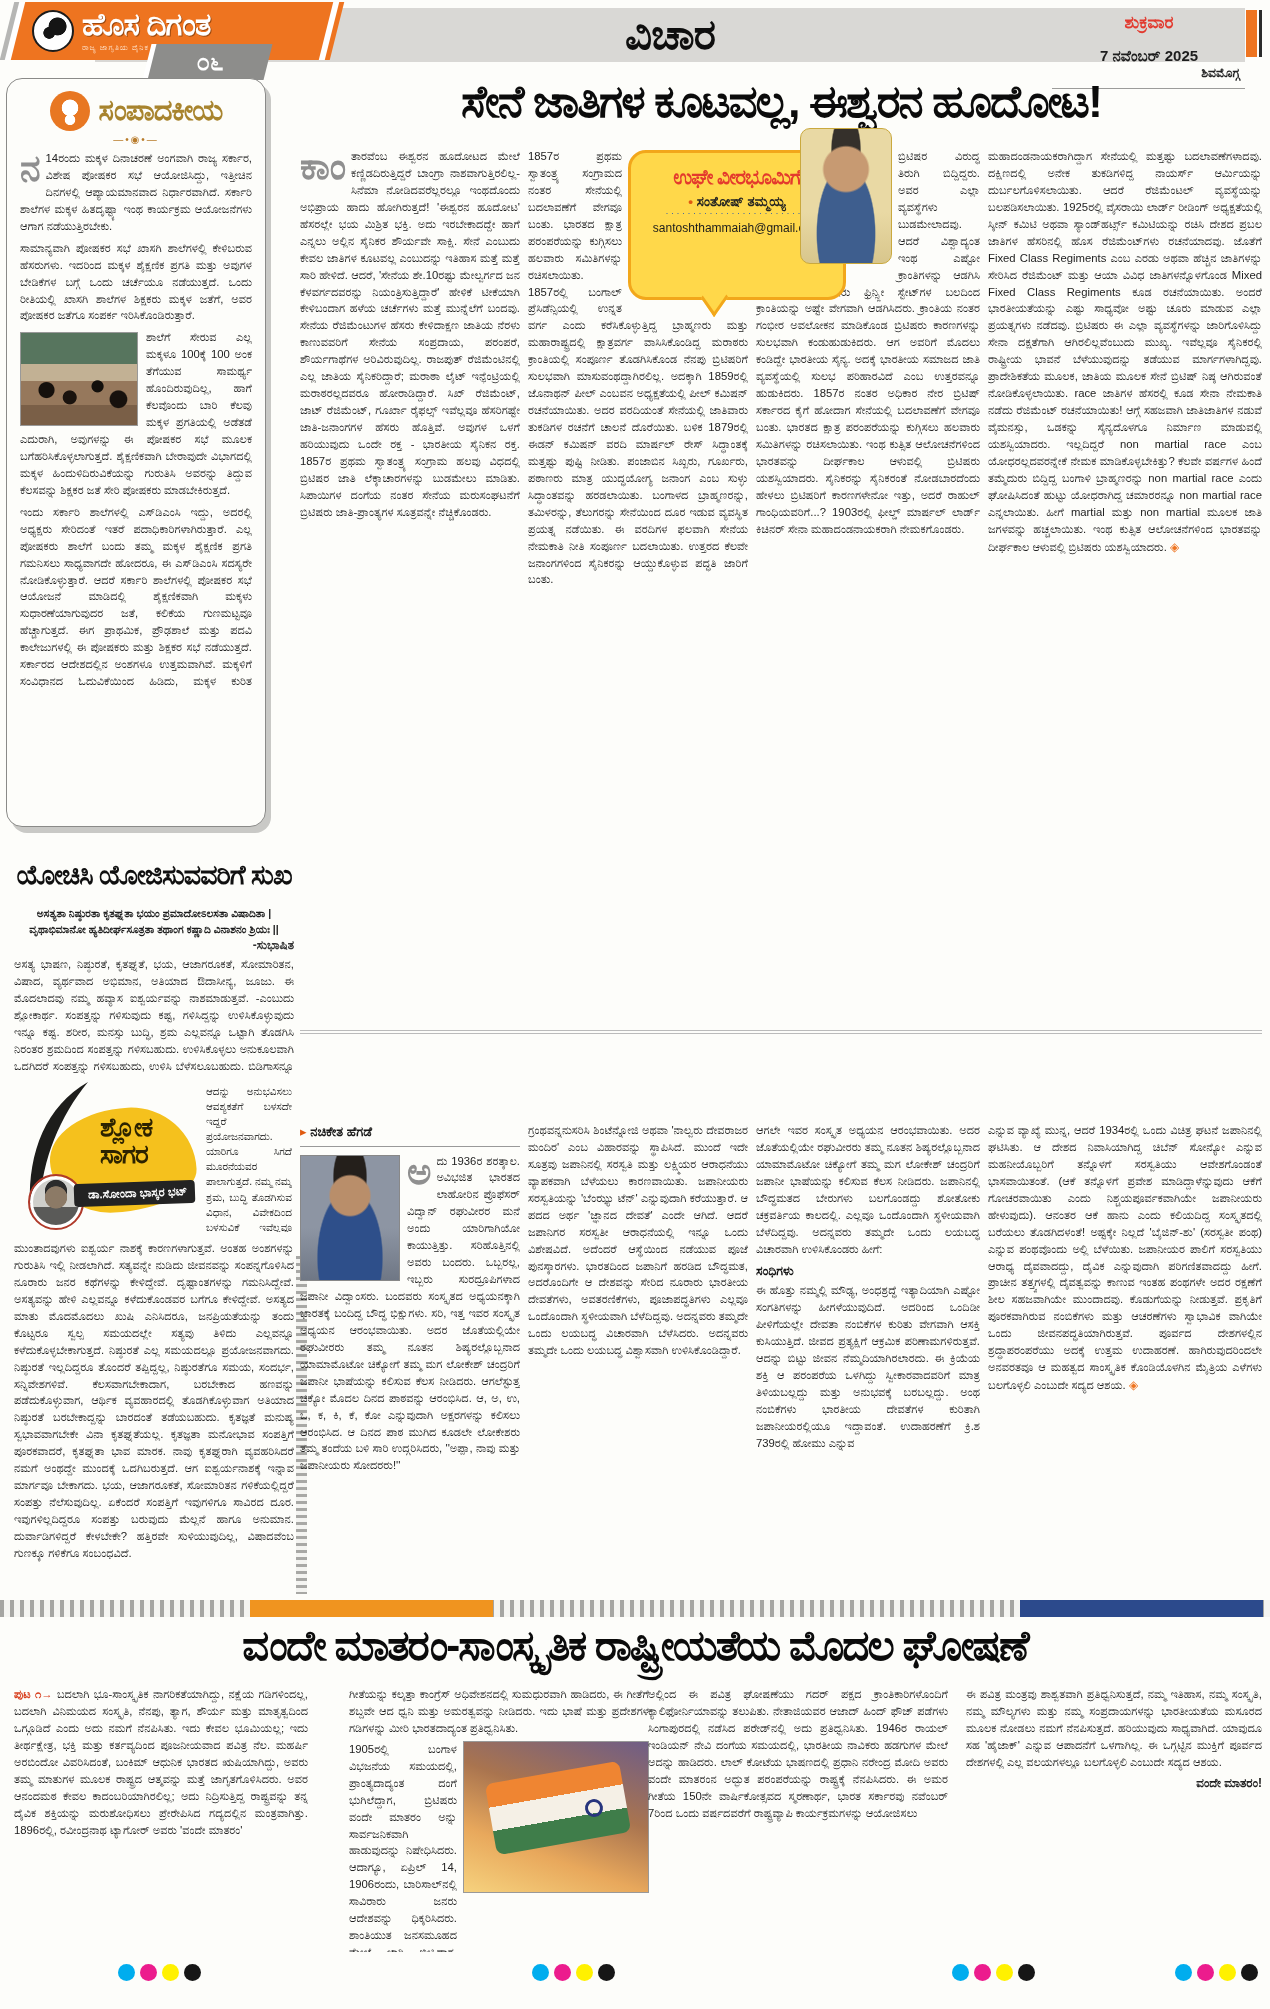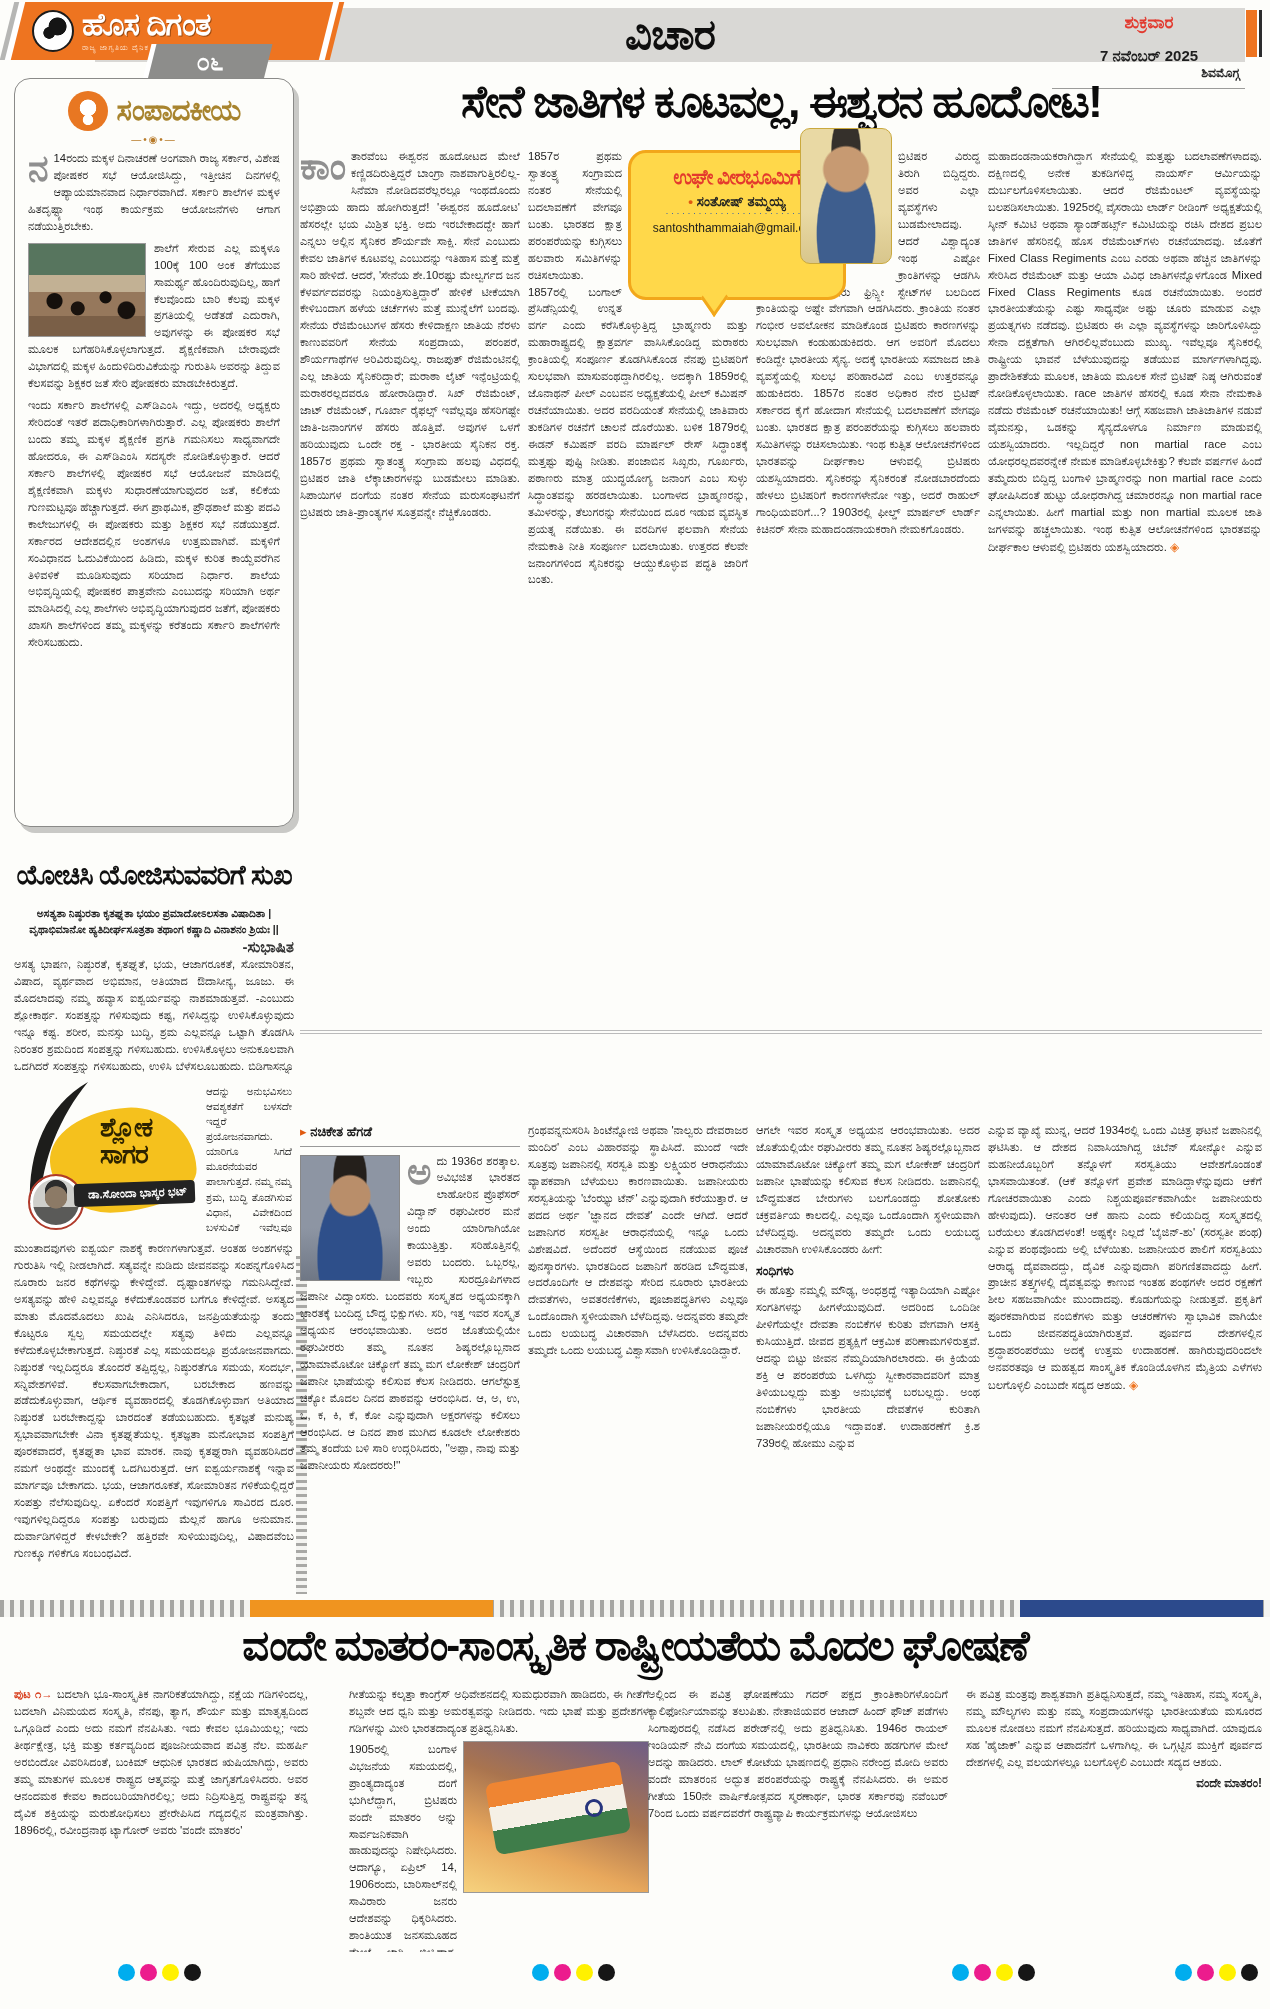--- a/index.html
+++ b/index.html
@@ -28,41 +28,41 @@
   .logo-page { transform:skewX(14deg); color:#fff; font-weight:800; font-size:24px; text-align:center; line-height:36px; }
   .date-block { left:1058px; top:13px; width:182px; text-align:center; }
   .date-day { color:#e23b30; font-weight:800; font-size:17px; }
   .date-date { color:#1d1d1d; font-weight:700; font-size:15px; margin-top:14px; }
   .city { left:1058px; top:66px; width:182px; text-align:right; font-size:12.5px; font-weight:700; color:#222; }
   .city-rule { left:1052px; top:88px; width:193px; height:1px; background:#9c9c9a; }
   .orange-tab { left:1246px; top:10px; width:11px; height:47px; background:#ee7420; }
   .black-tab { left:1259px; top:10px; width:3px; height:47px; background:#2c2c2c; }
 
   
-  .edit-box { left:14px; top:78px; width:280px; height:749px; border:1.5px solid #8a8a88; border-radius:16px; background:#fdfdfa; box-shadow:5px 6px 0 #c9c9c6; padding:12px 13px 10px; }
+  .edit-box { left:6px; top:78px; width:260px; height:749px; border:1.5px solid #8a8a88; border-radius:16px; background:#fdfdfa; box-shadow:5px 6px 0 #c9c9c6; padding:12px 13px 10px; }
   .edit-logo-row { display:flex; align-items:center; gap:9px; justify-content:center; }
   .edit-emblem { width:40px; height:40px; border-radius:50%; background:#e87722; flex:none;
                  background-image:radial-gradient(circle at 50% 42%, #ffffff 26%, transparent 28%), radial-gradient(circle at 50% 72%, #ffffff 14%, transparent 16%); }
   .edit-title { font-size:29px; font-weight:800; color:#a8842e; letter-spacing:-1px; }
   .edit-orn { text-align:center; color:#b87b2a; font-size:10px; letter-spacing:2px; margin:3px 0 5px; }
   .edit-head { font-size:22.5px; font-weight:800; line-height:1.22; color:#0f0f0f; margin-bottom:8px; }
   .edit-body { font-size:11.3px; line-height:1.5; text-align:justify; color:#222; overflow:hidden; height:540px; }
   .edit-body p { margin-bottom:5px; }
   .class-photo { float:left; width:118px; height:94px; margin:3px 8px 2px 0; border:1px solid #999;
     background-image:
       radial-gradient(circle at 22% 62%, #15100c 7%, transparent 8%),
       radial-gradient(circle at 42% 70%, #1a130e 7%, transparent 8%),
       radial-gradient(circle at 66% 58%, #130f0b 6%, transparent 7%),
       radial-gradient(circle at 84% 72%, #17110d 7%, transparent 8%),
       linear-gradient(180deg,#57755e 0 34%,#c2b194 34% 52%,#96785c 52% 78%,#7a5f47 78% 100%); }
 
   
   .yoch-head { left:14px; top:860px; width:280px; text-align:center; font-size:27px; font-weight:800; color:#101010; letter-spacing:-1px; }
   .verse { left:14px; top:905px; width:280px; font-size:10.6px; font-weight:700; text-align:center; line-height:1.55; color:#1c1c1c; }
-  .verse-attr { left:14px; top:938px; width:280px; text-align:right; font-size:15px; font-weight:700; color:#333; }
+  .verse-attr { left:14px; top:938px; width:280px; text-align:right; font-size:12px; font-weight:700; color:#333; }
   .yoch-b1 { left:14px; top:956px; width:280px; height:120px; }
   .shloka { left:16px; top:1080px; width:184px; height:152px; }
   .shloka-blob { position:absolute; left:34px; top:28px; width:146px; height:104px; background:#f5c11d; border-radius:55% 45% 58% 42% / 48% 62% 38% 52%; transform:rotate(-3deg); }
   .shloka-feather { position:absolute; left:0; top:0; width:92px; height:140px; }
   .shloka-title { position:absolute; left:84px; top:34px; font-size:26px; font-weight:800; color:#2d2300; line-height:1.05; letter-spacing:-1px; }
   .shloka-author { position:absolute; left:58px; top:102px; background:#232323; color:#fff; font-size:11.5px; font-weight:700; padding:4px 8px 5px 14px; border-radius:4px; line-height:1.25; transform:rotate(-2deg); }
   .shloka-photo { position:absolute; left:14px; top:96px; width:52px; height:52px; border-radius:50%; border:3px solid #fff; outline:2px solid #b03a2a;
       background-image:radial-gradient(circle at 50% 40%, #8c7a66 30%, transparent 32%), radial-gradient(circle at 50% 26%, #2b2b2b 26%, transparent 28%), linear-gradient(180deg,#cfcfcb 0 60%, #5a5a58 60% 100%); }
   .yoch-side { left:206px; top:1084px; width:86px; height:148px; }
   .yoch-wide { left:14px; top:1240px; width:280px; height:352px; }
@@ -157,20 +157,21 @@
   <div class="abs black-tab"></div>
 
   <div class="abs edit-box">
     <div class="edit-logo-row">
       <div class="edit-emblem"></div>
       <div class="edit-title">ಸಂಪಾದಕೀಯ</div>
     </div>
     <div class="edit-orn">—•◉•—</div>
     <div class="edit-body">
       <p><span class="dc">ನ</span><span>14ರಂದು ಮಕ್ಕಳ ದಿನಾಚರಣೆ ಅಂಗವಾಗಿ ರಾಜ್ಯ ಸರ್ಕಾರ, ವಿಶೇಷ ಪೋಷಕರ ಸಭೆ ಆಯೋಜಿಸಿದ್ದು, ಇತ್ತೀಚಿನ ದಿನಗಳಲ್ಲಿ ಆಪ್ಯಾಯಮಾನವಾದ ನಿರ್ಧಾರವಾಗಿದೆ. ಸರ್ಕಾರಿ ಶಾಲೆಗಳ ಮಕ್ಕಳ ಹಿತದೃಷ್ಟ್ಯಾ ಇಂಥ ಕಾರ್ಯಕ್ರಮ ಆಯೋಜನೆಗಳು ಆಗಾಗ ನಡೆಯುತ್ತಿರಬೇಕು.</span></p>
+      <p>ಸಾಮಾನ್ಯವಾಗಿ ಪೋಷಕರ ಸಭೆ ಖಾಸಗಿ ಶಾಲೆಗಳಲ್ಲಿ ಕೇಳಿಬರುವ ಹೆಸರುಗಳು. ಇದರಿಂದ ಮಕ್ಕಳ ಶೈಕ್ಷಣಿಕ ಪ್ರಗತಿ ಮತ್ತು ಅವುಗಳ ಬೇಡಿಕೆಗಳ ಬಗ್ಗೆ ಒಂದು ಚರ್ಚೆಯೂ ನಡೆಯುತ್ತದೆ. ಒಂದು ರೀತಿಯಲ್ಲಿ ಖಾಸಗಿ ಶಾಲೆಗಳ ಶಿಕ್ಷಕರು ಮಕ್ಕಳ ಜತೆಗೆ, ಅವರ ಪೋಷಕರ ಜತೆಗೂ ಸಂಪರ್ಕ ಇರಿಸಿಕೊಂಡಿರುತ್ತಾರೆ.</p>
       <p><span class="class-photo"></span><span>ಶಾಲೆಗೆ ಸೇರುವ ಎಲ್ಲ ಮಕ್ಕಳೂ 100ಕ್ಕೆ 100 ಅಂಕ ತೆಗೆಯುವ ಸಾಮರ್ಥ್ಯ ಹೊಂದಿರುವುದಿಲ್ಲ, ಹಾಗೆ ಕೆಲವೊಂದು ಬಾರಿ ಕೆಲವು ಮಕ್ಕಳ ಪ್ರಗತಿಯಲ್ಲಿ ಅಡೆತಡೆ ಎದುರಾಗಿ, ಅವುಗಳನ್ನು ಈ ಪೋಷಕರ ಸಭೆ ಮೂಲಕ ಬಗೆಹರಿಸಿಕೊಳ್ಳಲಾಗುತ್ತದೆ. ಶೈಕ್ಷಣಿಕವಾಗಿ ಬೇರಾವುದೇ ವಿಭಾಗದಲ್ಲಿ ಮಕ್ಕಳ ಹಿಂದುಳಿದಿರುವಿಕೆಯನ್ನು ಗುರುತಿಸಿ ಅವರನ್ನು ತಿದ್ದುವ ಕೆಲಸವನ್ನು ಶಿಕ್ಷಕರ ಜತೆ ಸೇರಿ ಪೋಷಕರು ಮಾಡಬೇಕಿರುತ್ತದೆ.</span></p>
       <p>ಇಂದು ಸರ್ಕಾರಿ ಶಾಲೆಗಳಲ್ಲಿ ಎಸ್‌ಡಿಎಂಸಿ ಇದ್ದು, ಅದರಲ್ಲಿ ಅಧ್ಯಕ್ಷರು ಸೇರಿದಂತೆ ಇತರೆ ಪದಾಧಿಕಾರಿಗಳಾಗಿರುತ್ತಾರೆ. ಎಲ್ಲ ಪೋಷಕರು ಶಾಲೆಗೆ ಬಂದು ತಮ್ಮ ಮಕ್ಕಳ ಶೈಕ್ಷಣಿಕ ಪ್ರಗತಿ ಗಮನಿಸಲು ಸಾಧ್ಯವಾಗದೇ ಹೋದರೂ, ಈ ಎಸ್‌ಡಿಎಂಸಿ ಸದಸ್ಯರೇ ನೋಡಿಕೊಳ್ಳುತ್ತಾರೆ. ಆದರೆ ಸರ್ಕಾರಿ ಶಾಲೆಗಳಲ್ಲಿ ಪೋಷಕರ ಸಭೆ ಆಯೋಜನೆ ಮಾಡಿದಲ್ಲಿ ಶೈಕ್ಷಣಿಕವಾಗಿ ಮಕ್ಕಳು ಸುಧಾರಣೆಯಾಗುವುದರ ಜತೆ, ಕಲಿಕೆಯ ಗುಣಮಟ್ಟವೂ ಹೆಚ್ಚಾಗುತ್ತದೆ. ಈಗ ಪ್ರಾಥಮಿಕ, ಪ್ರೌಢಶಾಲೆ ಮತ್ತು ಪದವಿ ಕಾಲೇಜುಗಳಲ್ಲಿ ಈ ಪೋಷಕರು ಮತ್ತು ಶಿಕ್ಷಕರ ಸಭೆ ನಡೆಯುತ್ತದೆ. ಸರ್ಕಾರದ ಆದೇಶದಲ್ಲಿನ ಅಂಶಗಳೂ ಉತ್ತಮವಾಗಿವೆ. ಮಕ್ಕಳಿಗೆ ಸಂವಿಧಾನದ ಓದುವಿಕೆಯಿಂದ ಹಿಡಿದು, ಮಕ್ಕಳ ಕುರಿತ ಕಾಯ್ದೆವರೆಗಿನ ತಿಳಿವಳಿಕೆ ಮೂಡಿಸುವುದು ಸರಿಯಾದ ನಿರ್ಧಾರ. ಶಾಲೆಯ ಅಭಿವೃದ್ಧಿಯಲ್ಲಿ ಪೋಷಕರ ಪಾತ್ರವೇನು ಎಂಬುದನ್ನು ಸರಿಯಾಗಿ ಅರ್ಥ ಮಾಡಿಸಿದಲ್ಲಿ ಎಲ್ಲ ಶಾಲೆಗಳು ಅಭಿವೃದ್ಧಿಯಾಗುವುದರ ಜತೆಗೆ, ಪೋಷಕರು ಖಾಸಗಿ ಶಾಲೆಗಳಿಂದ ತಮ್ಮ ಮಕ್ಕಳನ್ನು ಕರೆತಂದು ಸರ್ಕಾರಿ ಶಾಲೆಗಳಿಗೇ ಸೇರಿಸಬಹುದು.</p>
     </div>
   </div>
 
   <div class="abs yoch-head">ಯೋಚಿಸಿ ಯೋಜಿಸುವವರಿಗೆ ಸುಖ</div>
   <div class="abs verse">
     <div>ಅಸತ್ಯತಾ ನಿಷ್ಠುರತಾ ಕೃತಘ್ನತಾ ಭಯಂ ಪ್ರಮಾದೋಽಲಸತಾ ವಿಷಾದಿತಾ |</div>
     <div>ವೃಥಾಭಿಮಾನೋ ಹ್ಯತಿದೀರ್ಘಸೂತ್ರತಾ ತಥಾಂಗ ಕಷ್ಣಾದಿ ವಿನಾಶನಂ ಶ್ರಿಯಃ ||</div>
   </div>

